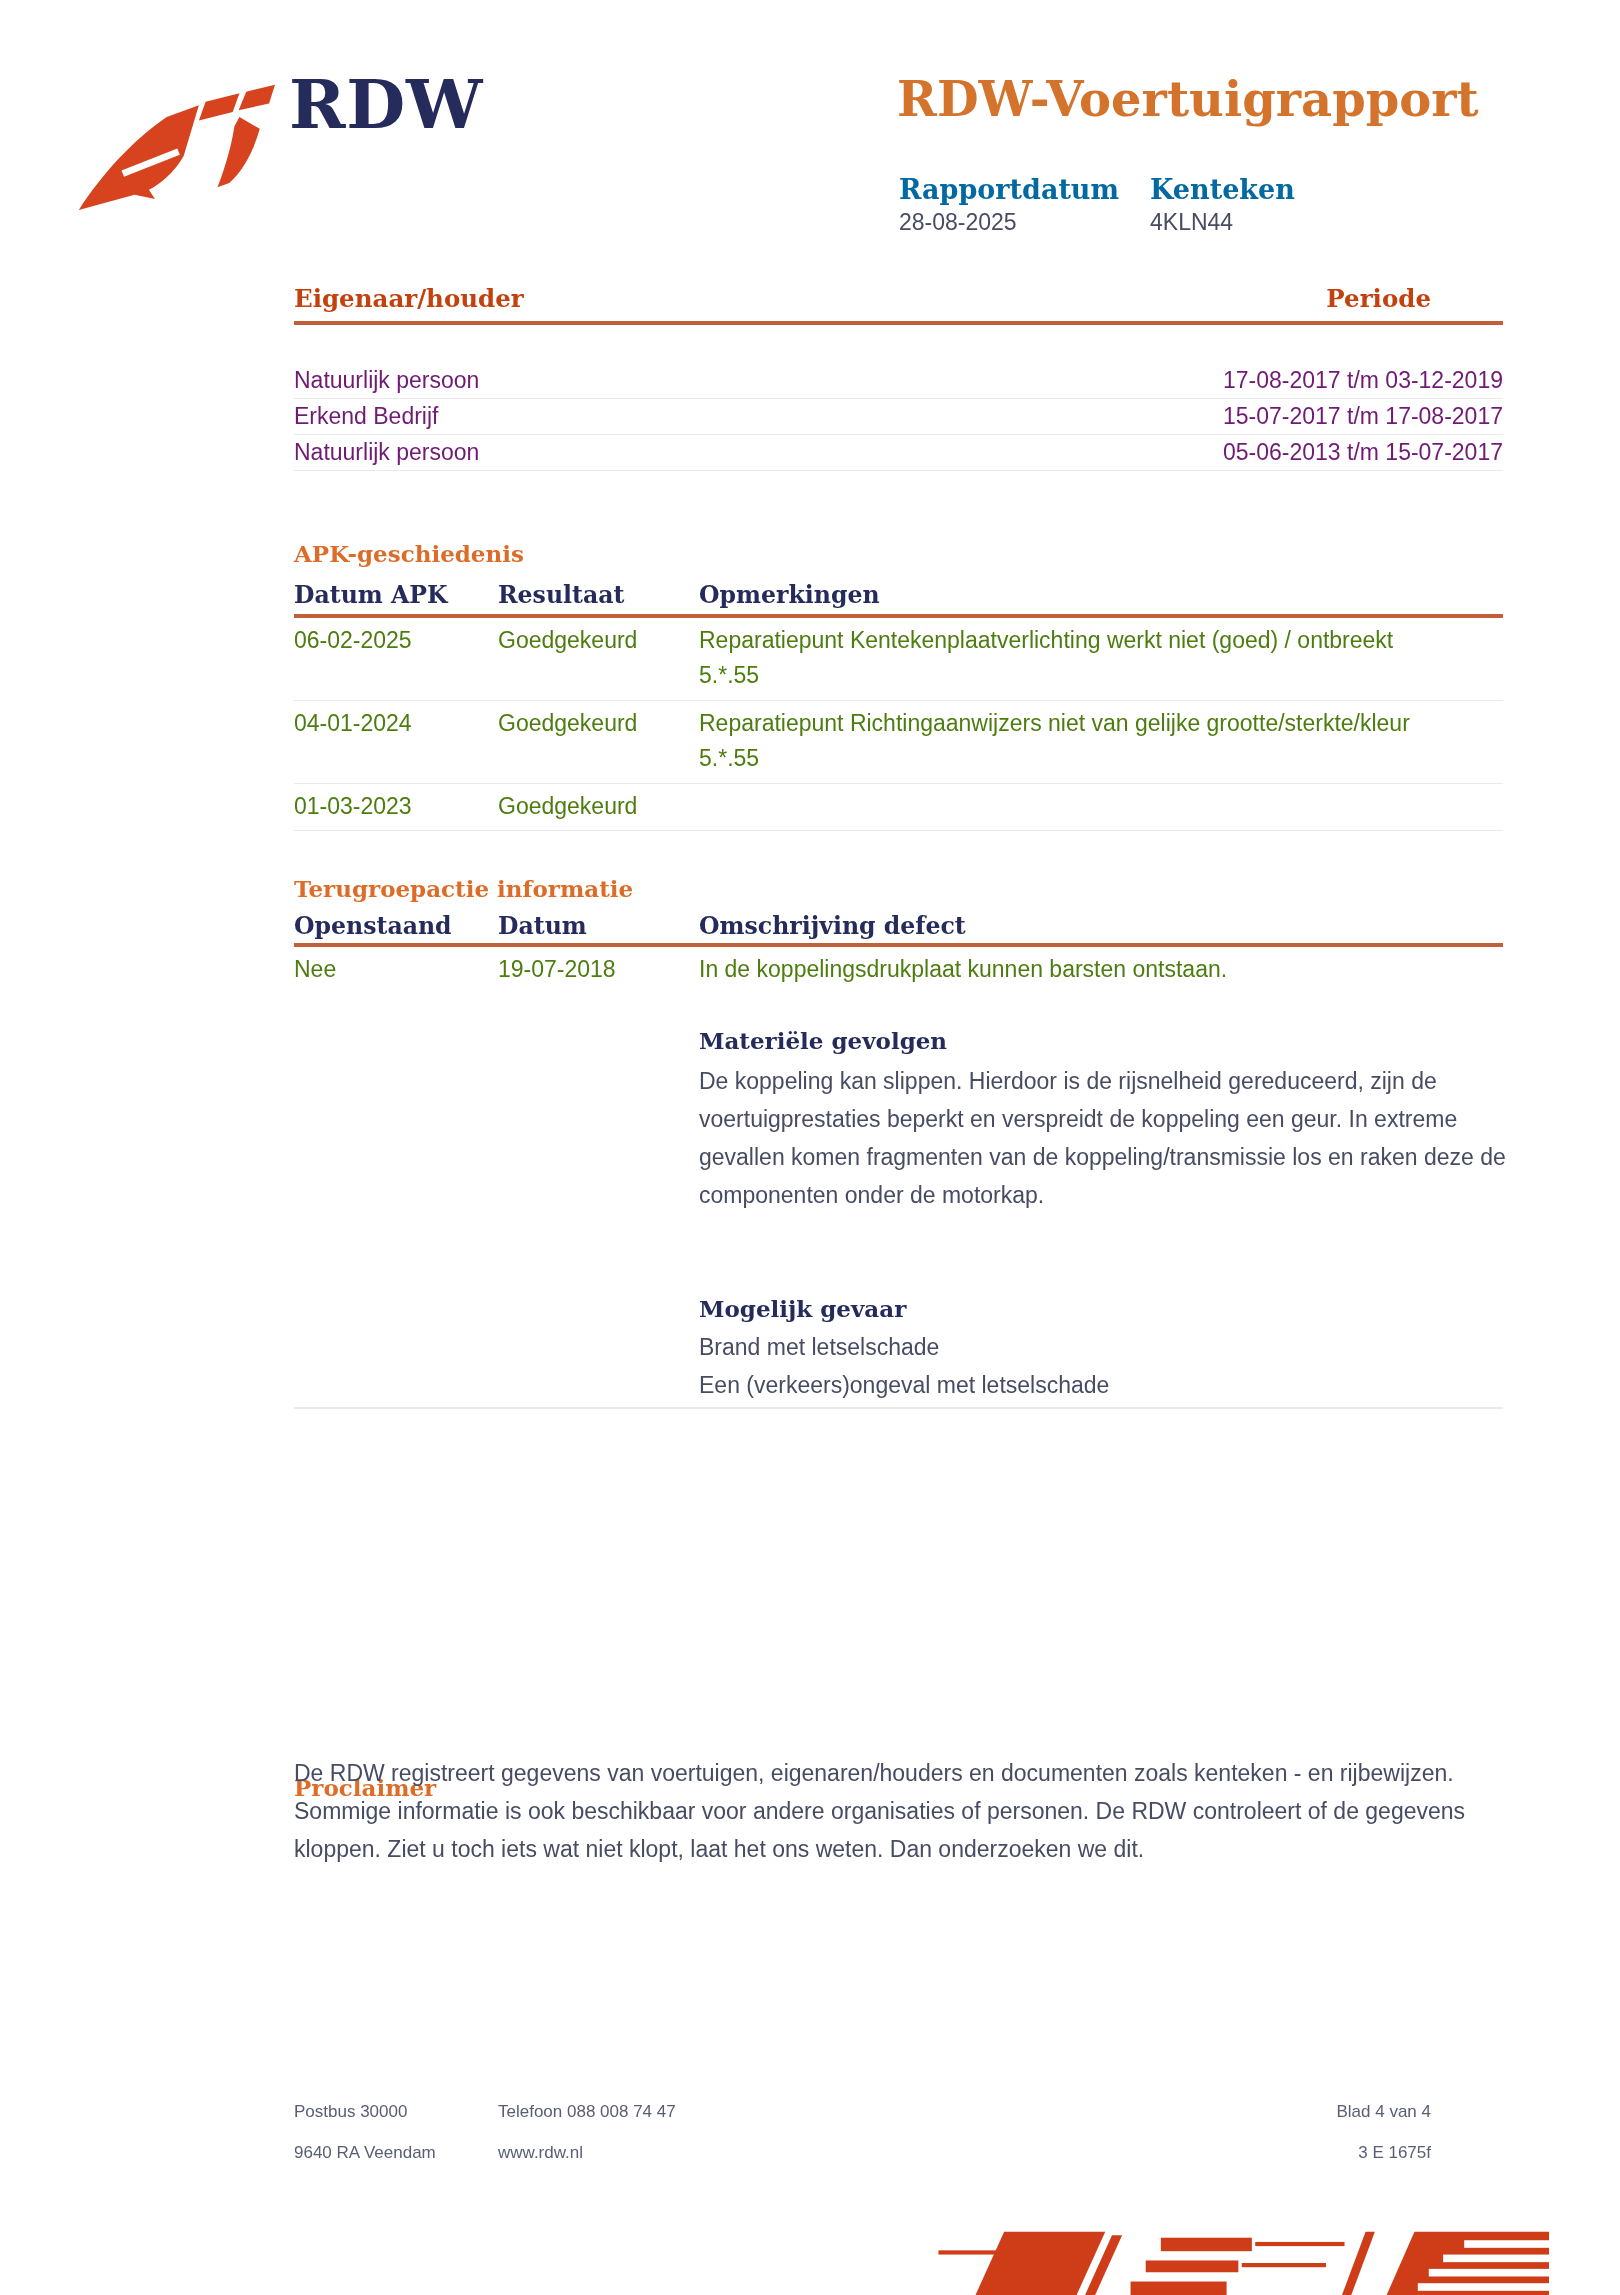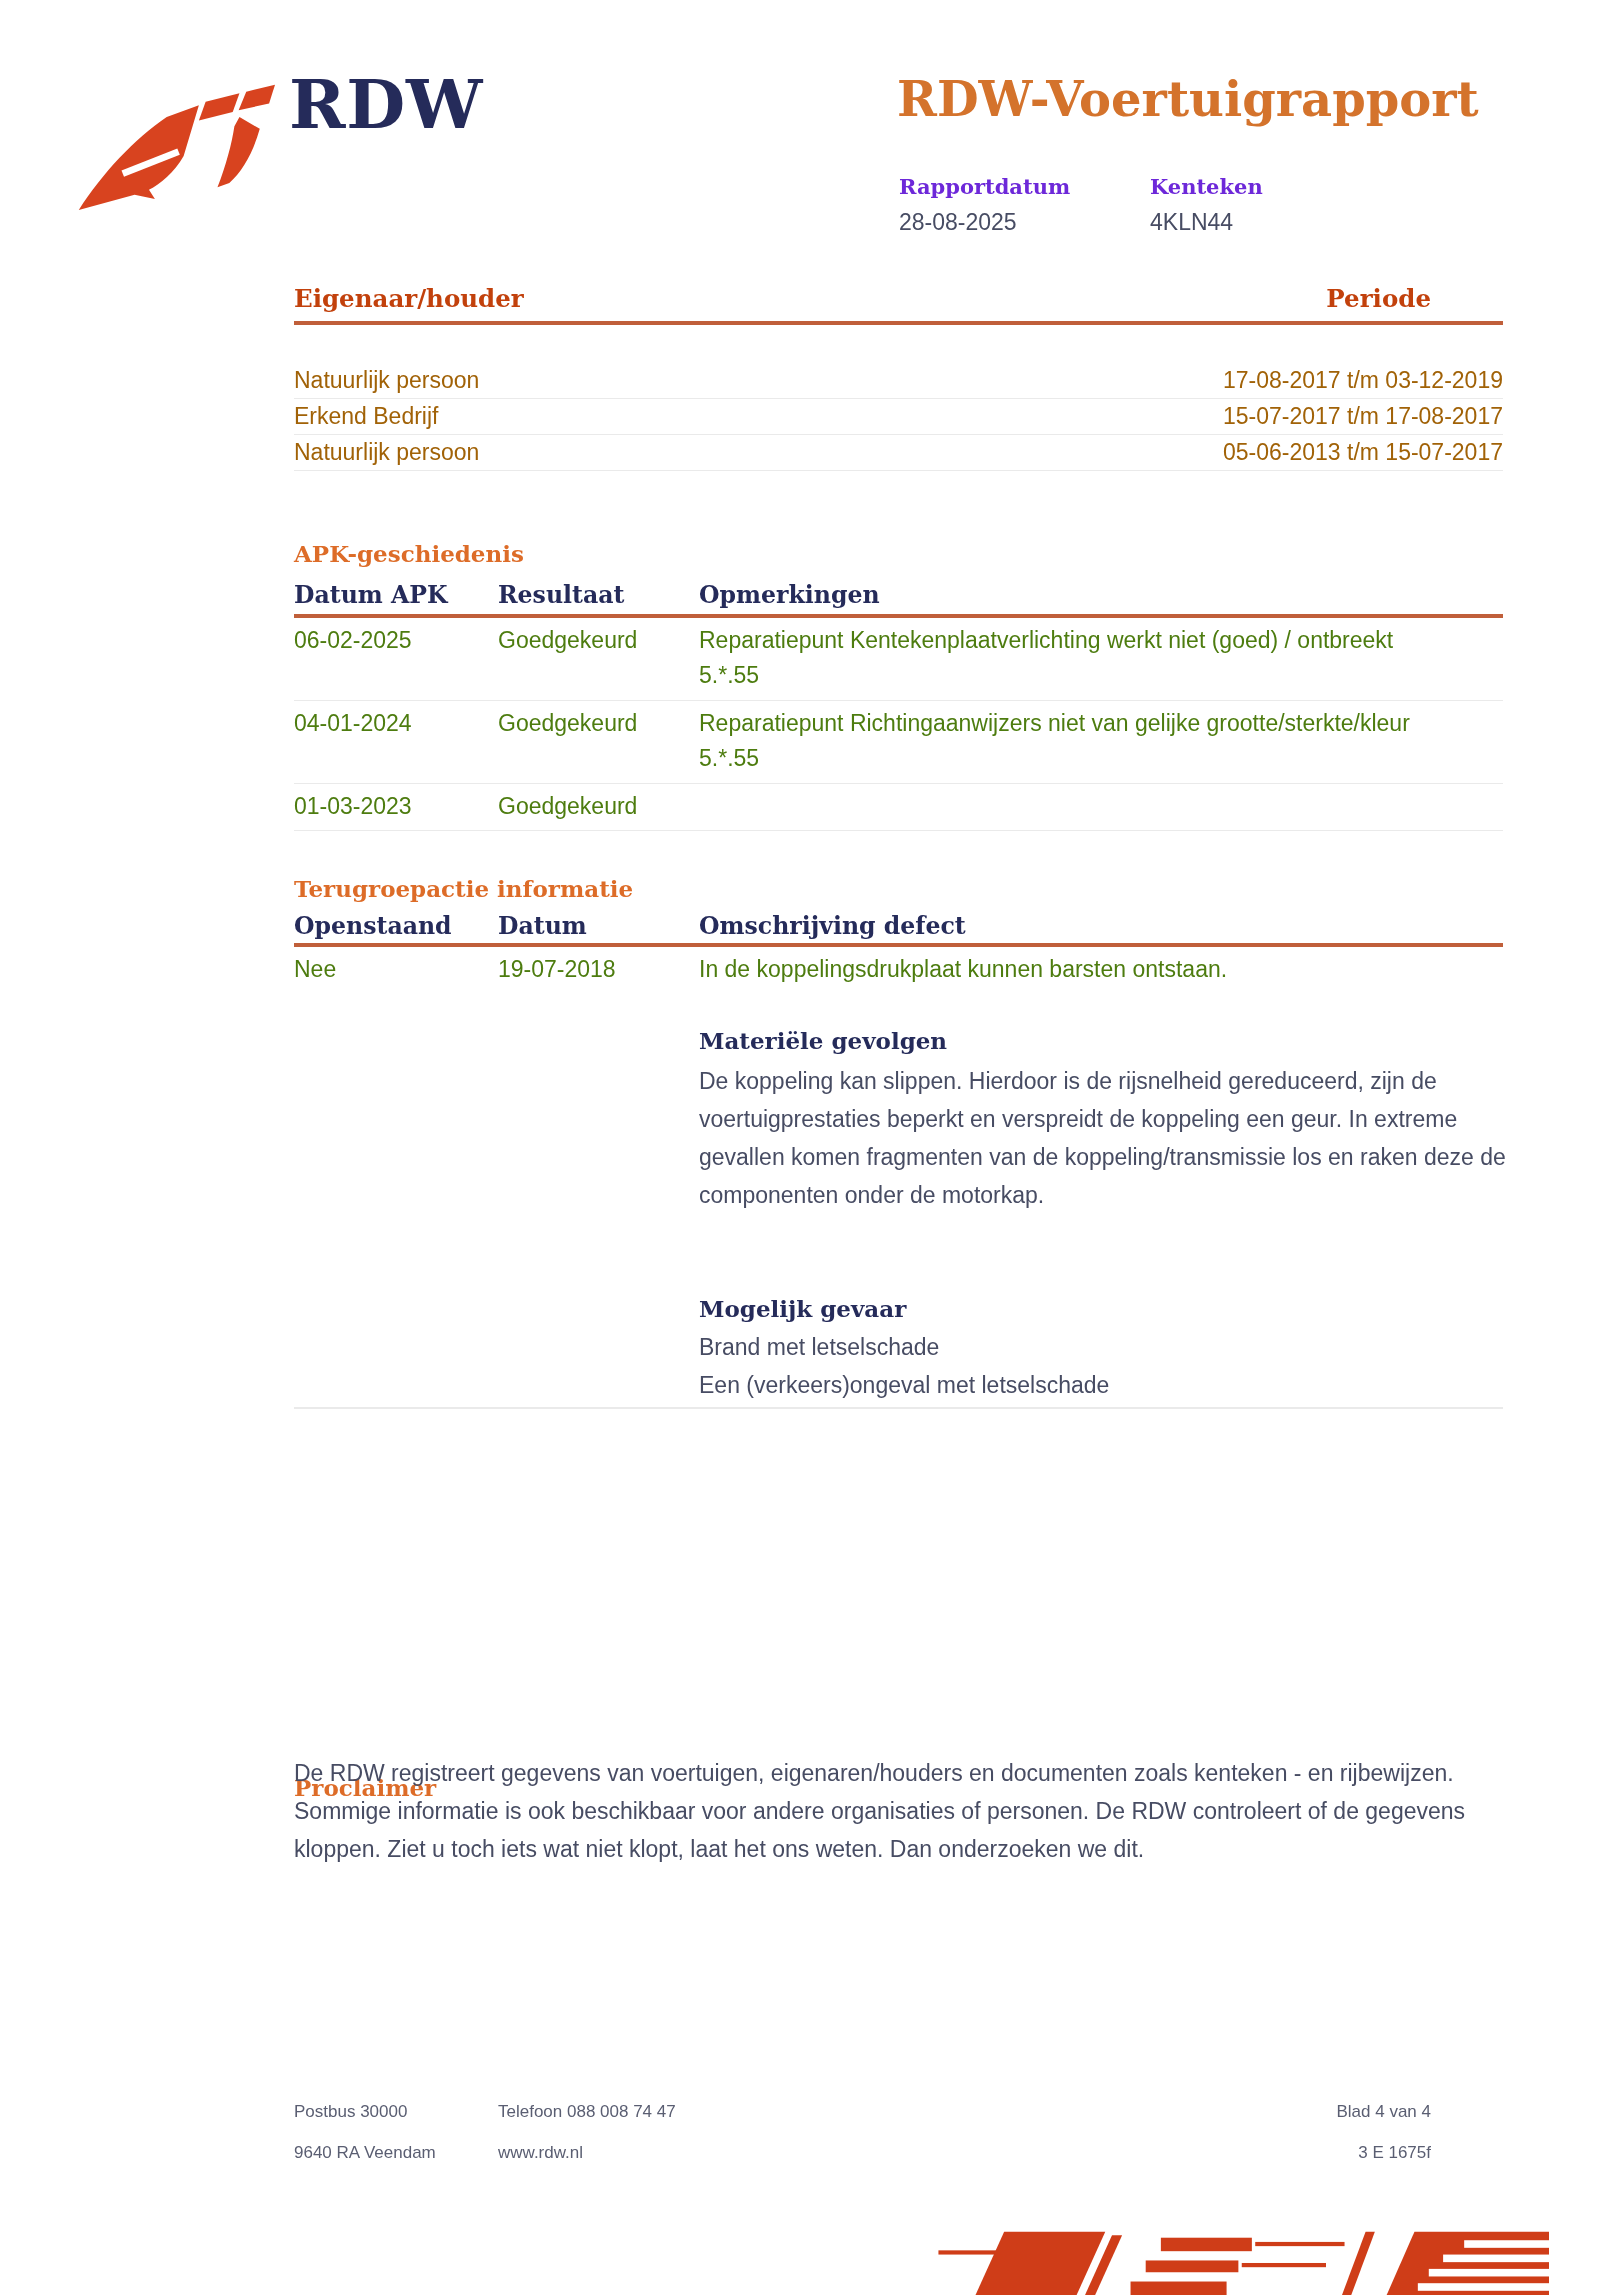--- a/index.html
+++ b/index.html
@@ -7,21 +7,21 @@
     position:relative; width:1549px; height:2295px; background:#ffffff;
     overflow:hidden; font-family:"Liberation Sans","DejaVu Sans",sans-serif;
     color:#474c63;
   }
   .abs { position:absolute; }
   .serif { font-family:"DejaVu Serif","Liberation Serif",serif; font-weight:bold; }
 
   
   .wordmark   { left:289px; top:64px; font-size:68px; letter-spacing:0.8px; color:#252b5a; }
   .doc-title  { left:897px; top:71px; font-size:48px; color:#d4732c; margin:0; }
-  .hdr-lbl    { font-size:21px; color:#6d28d9; }
+  .hdr-lbl    { font-size:27px; color:#0369a1; }
   .hdr-val    { font-size:23px; color:#474c63; }
   .rap-lbl    { left:899px; top:174px; }
   .ken-lbl    { left:1150px; top:174px; }
   .rap-val    { left:899px; top:209px; }
   .ken-val    { left:1150px; top:209px; }
 
   
   .sec-title    { font-size:24.5px; color:#c2410c; }
   .owner-head   { left:294px; top:284px; }
   .periode-head { right:118px; top:284px; text-align:right; }
@@ -30,21 +30,21 @@
   #owner-rule  { top:321px; }
   #apk-rule    { top:614px; }
   #recall-rule { top:943px; }
   #apk-head    { left:294px; top:540px; }
   #recall-head { left:294px; top:875px; }
   #proclaimer-head { left:294px; top:1774px; }
 
   
   .owner-rows { left:294px; top:363px; width:1209px; }
   .orow { display:flex; justify-content:space-between; height:35px; line-height:35px;
-          border-bottom:1.7px solid #eaeaea; font-size:23px; color:#a16207;gap:36px; }
+          border-bottom:1.7px solid #eaeaea; font-size:23px; color:#701a75;gap:36px; }
 
   
   .cols-row { left:294px; width:1209px; height:29px; }
   #apk-cols    { top:581px; }
   #recall-cols { top:912px; }
   .cols-row span { position:absolute; top:0; font-size:23.6px; color:#252b5a; }
   .c1 { left:0; } .c2 { left:204px; } .c3 { left:405px; }
 
   .apk-rows { left:294px; top:618px; width:1209px; }
   .trow { display:flex; padding:5px 0 6.8px 0; border-bottom:1.7px solid #eaeaea;

